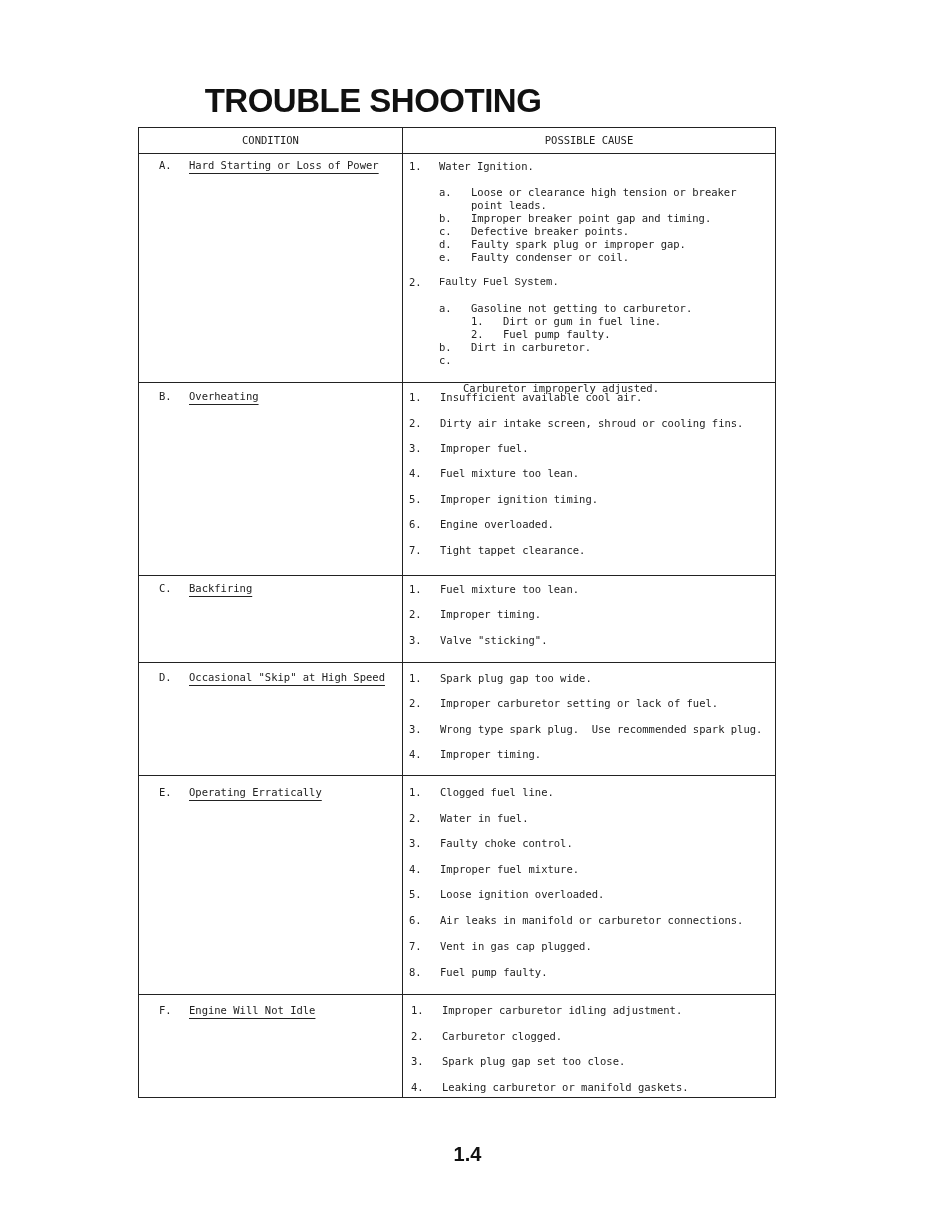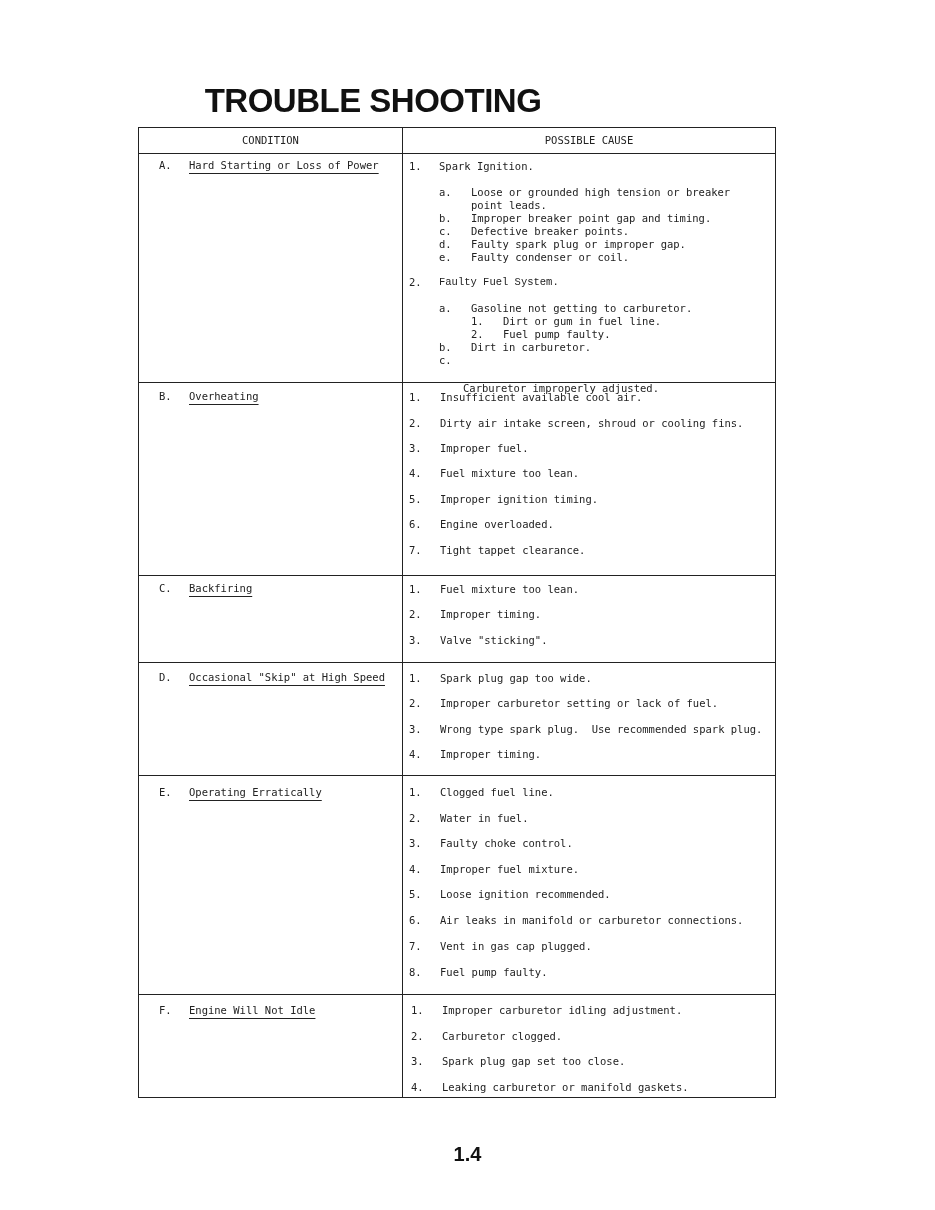--- a/index.html
+++ b/index.html
@@ -34,23 +34,23 @@
   <div class="vline"></div>
 
   <div class="mono hdr" style="left:0;width:263px;">CONDITION</div>
   <div class="mono hdr" style="left:264px;width:372px;">POSSIBLE CAUSE</div>
   <div class="hline" style="top:25px;"></div>
 
   <div>
     <div class="mono cond-letter" style="top:31px;">A.</div>
     <div class="mono cond-label" style="top:31px;">Hard Starting or Loss of Power</div>
     <div class="mono cause" style="left:270px;top:32px;">1.</div>
-    <div class="mono cause" style="left:300px;top:32px;">Spark Ignition.</div>
+    <div class="mono cause" style="left:300px;top:32px;">Water Ignition.</div>
     <div class="mono cause" style="left:300px;top:58px;">a.</div>
-    <div class="mono cause" style="left:332px;top:58px;">Loose or grounded high tension or breaker</div>
+    <div class="mono cause" style="left:332px;top:58px;">Loose or clearance high tension or breaker</div>
     <div class="mono cause" style="left:332px;top:71px;">point leads.</div>
     <div class="mono cause" style="left:300px;top:84px;">b.</div>
     <div class="mono cause" style="left:332px;top:84px;">Improper breaker point gap and timing.</div>
     <div class="mono cause" style="left:300px;top:97px;">c.</div>
     <div class="mono cause" style="left:332px;top:97px;">Defective breaker points.</div>
     <div class="mono cause" style="left:300px;top:110px;">d.</div>
     <div class="mono cause" style="left:332px;top:110px;text-align:right;">Faulty spark plug or improper gap.</div>
     <div class="mono cause" style="left:300px;top:123px;">e.</div>
     <div class="mono cause" style="left:332px;top:123px;">Faulty condenser or coil.</div>
     <div class="mono cause" style="left:270px;top:148px;">2.</div>
@@ -119,21 +119,21 @@
     <div class="mono cond-label" style="top:658px;">Operating Erratically</div>
     <div class="mono cause" style="left:270px;top:658px;">1.</div>
     <div class="mono cause" style="left:301px;top:658px;">Clogged fuel line.</div>
     <div class="mono cause" style="left:270px;top:684px;">2.</div>
     <div class="mono cause" style="left:301px;top:684px;">Water in fuel.</div>
     <div class="mono cause" style="left:270px;top:709px;">3.</div>
     <div class="mono cause" style="left:301px;top:709px;">Faulty choke control.</div>
     <div class="mono cause" style="left:270px;top:735px;">4.</div>
     <div class="mono cause" style="left:301px;top:735px;">Improper fuel mixture.</div>
     <div class="mono cause" style="left:270px;top:760px;">5.</div>
-    <div class="mono cause" style="left:301px;top:760px;">Loose ignition recommended.</div>
+    <div class="mono cause" style="left:301px;top:760px;">Loose ignition overloaded.</div>
     <div class="mono cause" style="left:270px;top:786px;">6.</div>
     <div class="mono cause" style="left:301px;top:786px;">Air leaks in manifold or carburetor connections.</div>
     <div class="mono cause" style="left:270px;top:812px;">7.</div>
     <div class="mono cause" style="left:301px;top:812px;">Vent in gas cap plugged.</div>
     <div class="mono cause" style="left:270px;top:838px;">8.</div>
     <div class="mono cause" style="left:301px;top:838px;">Fuel pump faulty.</div>
   </div>
   <div class="hline" style="top:866px;"></div>
 
   <div>

